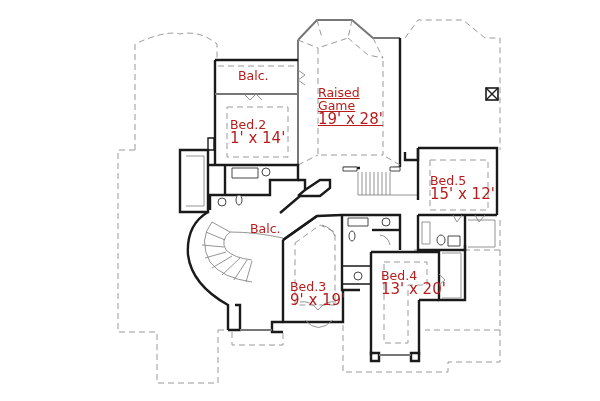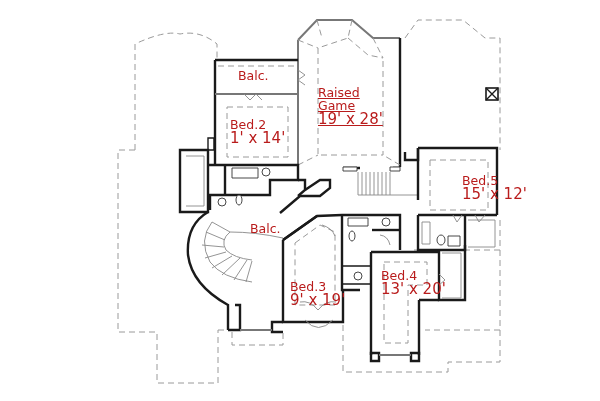--- a/index.html
+++ b/index.html
@@ -138,21 +138,21 @@
   <span class="name">Raised</span>
   <span class="name">Game</span>
   <span class="dim">19' x 28'</span>
 </div>
 
 <div class="label" style="left:230px; top:118px; width:55px;">
   <span class="name">Bed.2</span>
   <span class="dim">1' x 14'</span>
 </div>
 
-<div class="label" style="left:430px; top:174px; width:58px;margin-left:32px;">
+<div class="label" style="left:430px; top:174px; width:58px;">
   <span class="name">Bed.5</span>
   <span class="dim">15' x 12'</span>
 </div>
 
 <div class="label" style="left:250px; top:222px; width:40px;">
   <span class="name">Balc.</span>
 </div>
 
 <div class="label" style="left:290px; top:280px; width:50px;">
   <span class="name">Bed.3</span>

